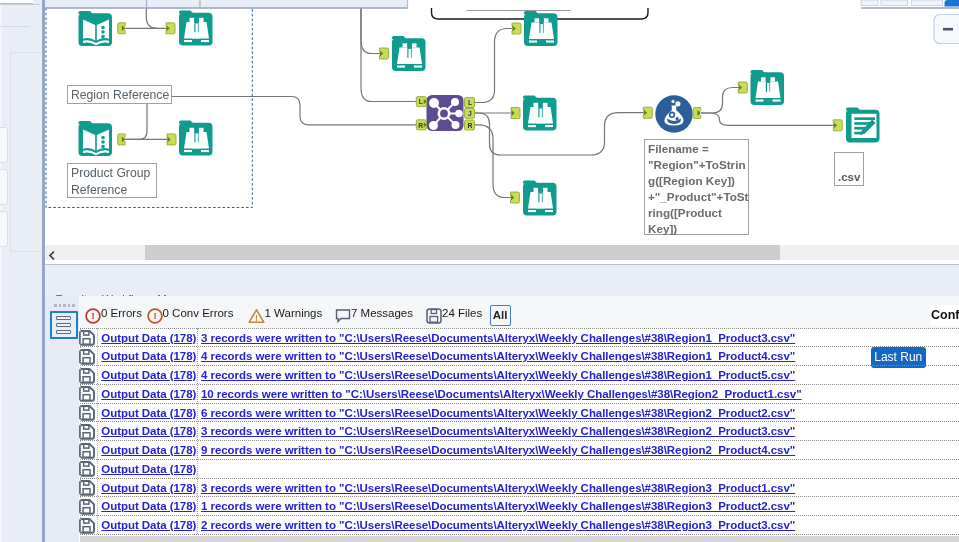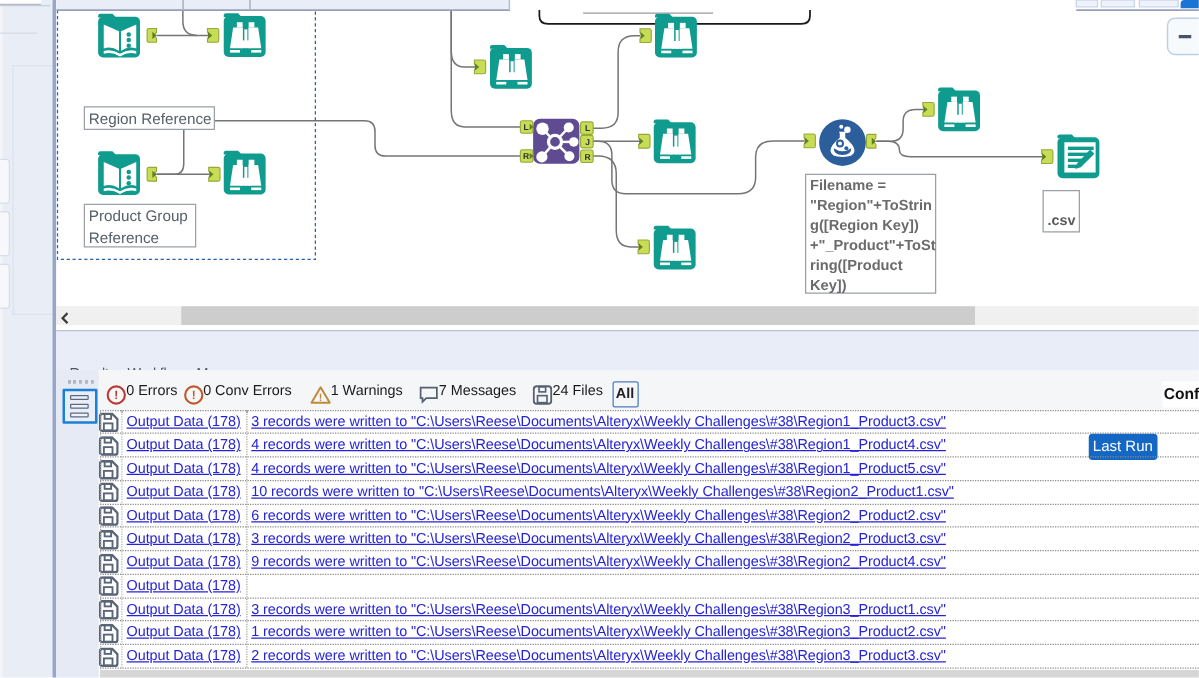--- a/index.html
+++ b/index.html
@@ -12,21 +12,21 @@
 #cthumb{left:144.5px;top:245px;width:635px;height:14.5px;background:#cdcdcd;}
 #larr{left:48px;top:247px;width:14px;height:14.5px;}
 #rgap{left:44.5px;top:259.5px;width:914.5px;height:4px;background:#fff;}
 #rhead{left:44.5px;top:263.5px;width:914.5px;height:32.5px;background:#e9edf8;border-top:1px solid #b9c0d0;}
 #rhead span{position:absolute;left:11px;top:11px;font-size:11.5px;letter-spacing:-0.2px;color:#4e5a68;margin-top:17px;}
 #rtool{left:78.5px;top:296px;width:880.5px;height:32px;background:#f5f6f8;}
 #lgutter{left:44.5px;top:296px;width:34px;height:246px;background:#e6eaf4;}
 .stat{position:absolute;top:0;height:32px;font-size:11.5px;color:#1a1a1a;}
 .stxt{position:absolute;top:11px;white-space:nowrap;}
 #grid{left:80px;top:327.6px;width:879px;height:206.3px;border-top:1px dotted #8b8b8b;}
-.row{position:absolute;left:0;width:879px;height:18.75px;border-bottom:1px dotted #8b8b8b;}
+.row{position:absolute;left:0;width:879px;height:18.75px;border-bottom:1px dotted #8b8b8b;font-weight:bold;}
 .row a{color:#2423d6;text-decoration:underline;font-size:11.5px;letter-spacing:-0.05px;white-space:nowrap;position:absolute;top:3px;}
 .l1{left:21.3px;}
 .l2{left:121px;}
 .ricon{position:absolute;left:-1px;top:1.6px;}
 #vd1{left:80px;top:327.6px;width:1px;height:206.3px;border-left:1px dotted #a5a5a5;}
 #vd2{left:97px;top:327.6px;width:1px;height:206.3px;border-left:1px dotted #b5b5b5;}
 #vd3{left:196.5px;top:327.6px;width:1px;height:206.3px;border-left:1px dotted #a5a5a5;}
 #bscroll{left:80px;top:535.8px;width:879px;height:6.2px;background:#d6d6d6;}
 .lbl{position:absolute;background:#fff;border:1px solid #9aa0a6;color:#566169;font-size:12.2px;line-height:16.5px;padding:0 3px;white-space:nowrap;}
 #anno{left:644px;top:139px;width:104.5px;height:96px;font-size:11.7px;font-weight:bold;color:#6b6b6b;line-height:15.9px;padding:1px 3px;}

